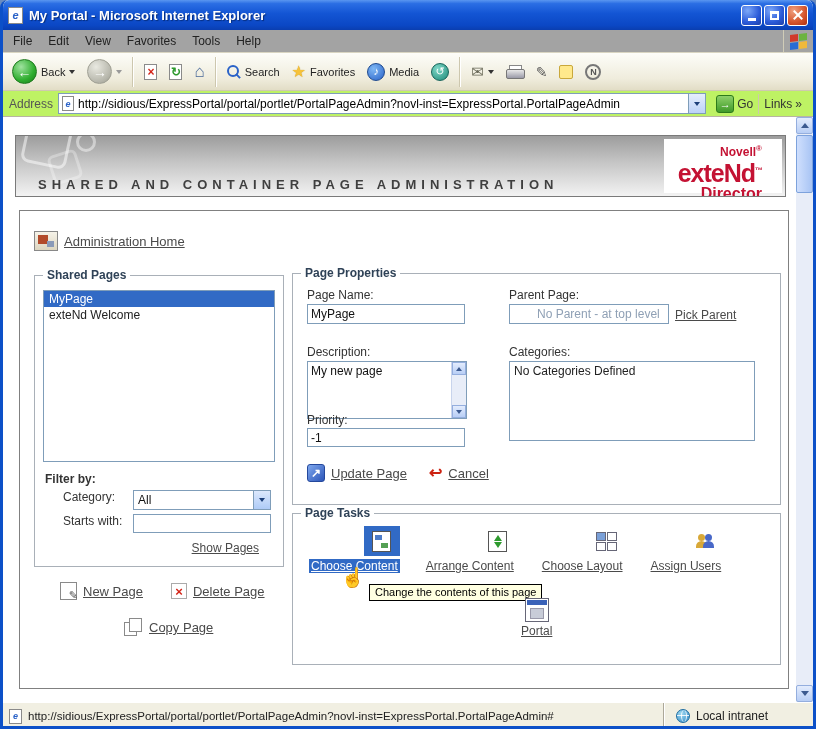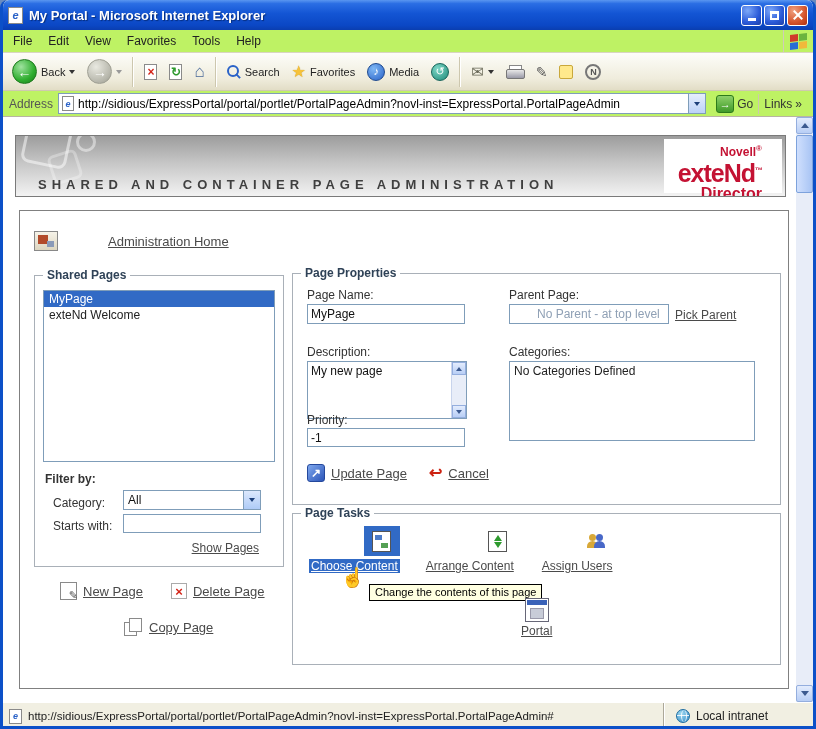--- a/index.html
+++ b/index.html
@@ -19,21 +19,21 @@
     display:flex; align-items:center; justify-content:center; }
   .btn-blue { background:radial-gradient(circle at 30% 25%,#7da8f8,#2a5ad8 60%,#1c3fa8); }
   .btn-close { background:radial-gradient(circle at 30% 25%,#f0a080,#d4542c 60%,#b03010); }
   .glyph-min { width:8px; height:3px; background:#fff; margin-top:9px; }
   .glyph-max { width:9px; height:9px; border:2px solid #fff; border-top-width:3px; }
   .glyph-x { position:relative; width:12px; height:12px; }
   .glyph-x::before,.glyph-x::after { content:""; position:absolute; left:5px; top:0; width:2px; height:12px; background:#fff; }
   .glyph-x::before { transform:rotate(45deg);} .glyph-x::after { transform:rotate(-45deg);}
 
   
-  .menubar { height:23px; background:#bef264; display:flex; align-items:center; padding-left:2px; border-bottom:1px solid #d9d5c2; }
+  .menubar { height:23px; background:#a3a3a3; display:flex; align-items:center; padding-left:2px; border-bottom:1px solid #d9d5c2; }
   .menu-item { padding:3px 8px; font-size:12px; color:#222; }
   .menubar-right { margin-left:auto; display:flex; align-items:center; padding:0 6px; height:100%; border-left:1px solid #d0ccb8; }
   .winflag { width:17px; height:15px; display:grid; grid-template-columns:8px 8px; grid-template-rows:7px 7px; gap:1px; transform:skewY(-6deg); }
   .winflag i { display:block; } .wf1{background:#d03a2b;} .wf2{background:#6cb33f;} .wf3{background:#2a6cd4;} .wf4{background:#f0b93b;}
 
   
   .toolbar { height:38px; background:linear-gradient(180deg,#fdfdf9,#efecdc 70%,#e2ddc6); display:flex; align-items:center; padding:0 4px; border-bottom:1px solid #cfc9b0; gap:2px; }
   .tsep { width:2px; height:30px; border-left:1px solid #cdc7ae; border-right:1px solid #fff; margin:0 3px; flex:none; }
   .tbtn { display:flex; align-items:center; gap:4px; padding:2px 5px; font-size:11px; color:#232323; flex:none; }
   .nav-circle { width:25px; height:25px; border-radius:50%; color:#fff; display:flex; align-items:center; justify-content:center; font-size:14px; font-weight:bold; }
@@ -91,34 +91,34 @@
   .logo-box { position:absolute; right:3px; top:3px; bottom:3px; width:118px; background:#fff; padding:3px 20px 0 0; text-align:right; color:#c41233; }
   .logo-brand { font-size:12px; font-weight:bold; line-height:13px; }
   .logo-product { font-size:25px; font-weight:bold; line-height:23px; letter-spacing:-1px; }
   .logo-sub { font-size:16px; font-weight:bold; line-height:17px; }
   .logo-box sup { font-size:8px; }
 
   
   .main-box { position:absolute; left:16px; top:93px; width:770px; height:479px; border:1px solid #808080; background:#fff; }
   .glink { color:#4a4a4a; text-decoration:underline; font-size:12px; white-space:nowrap; }
   .admin-home { position:absolute; left:14px; top:20px; display:flex; align-items:center; gap:6px; }
-  .admin-home .glink { font-size:13px;margin-left:44px; }
+  .admin-home .glink { font-size:13px; }
   .ic-admin { width:24px; height:20px; border:1px solid #888; background:linear-gradient(180deg,#f5f2e8,#ddd6c0); position:relative; }
   .ic-admin::before { content:""; position:absolute; left:3px; top:3px; width:10px; height:9px; background:#b24a2a; }
   .ic-admin::after { content:""; position:absolute; right:3px; bottom:3px; width:7px; height:6px; background:#8a9ab8; }
 
   
   .fs { position:absolute; border:1px solid #a9b0b8; background:#fff; padding:6px 8px; }
   .legend { position:absolute; top:-8px; left:8px; background:#fff; padding:0 4px; font-size:12px; font-weight:bold; color:#2f4257; white-space:nowrap; }
   .fs-shared { left:14px; top:64px; width:250px; height:292px; }
   .listbox { border:1px solid #7f9db9; height:172px; overflow:hidden; background:#fff; margin-top:8px; }
   .li { font-size:12px; padding:1px 5px; color:#222; white-space:nowrap; }
   .li.sel { background:#316ac5; color:#fff; }
   .filter-title { font-weight:bold; font-size:12px; color:#333; margin:10px 0 2px 2px; }
-  .frow { display:flex; align-items:flex-end; margin:4px 0 4px 10px; font-size:12px; color:#333; }
+  .frow { display:flex; align-items:flex-start; margin:4px 0 4px 20px; font-size:12px; color:#333; }
   .frow .flabel { width:70px; flex:none; }
   .select { width:138px; height:20px; border:1px solid #7f9db9; background:#fff; display:flex; align-items:center; position:relative; }
   .select-text { flex:1; padding-left:4px; font-size:12px; color:#111; }
   .select-btn { width:17px; height:100%; background:linear-gradient(180deg,#dce8fc,#aecbf7); border-left:1px solid #7f9db9; display:flex; align-items:center; justify-content:center; }
   .tri-dn-sm { width:0;height:0;border-left:3px solid transparent;border-right:3px solid transparent;border-top:4px solid #1c3f7a; }
   .tinput { width:138px; height:19px; border:1px solid #7f9db9; font-size:12px; padding:1px 3px; font-family:inherit; color:#111; }
   .show-pages { display:block; text-align:right; margin:8px 16px 0 0; }
 
   .actions1 { position:absolute; left:40px; top:371px; display:flex; gap:28px; align-items:center; }
   .actions2 { position:absolute; left:104px; top:407px; }
@@ -435,20 +435,31 @@
             <span class="task-label">Choose Content</span>
           </span>
           <span class="task">
             <span class="task-icon-wrap">
                 <span class="ic-arrange"></span>
               </span>
             <span class="task-label">Arrange Content</span>
           </span>
           <span class="task">
             <span class="task-icon-wrap">
+                <span class="ic-layout">
+                  <i></i>
+                  <i></i>
+                  <i></i>
+                  <i></i>
+                </span>
+              </span>
+            <span class="task-label">Choose Layout</span>
+          </span>
+          <span class="task">
+            <span class="task-icon-wrap">
                 <span class="ic-users">
                   <span class="person"></span>
                   <span class="person p2"></span>
                 </span>
               </span>
             <span class="task-label">Assign Users</span>
           </span>
         </div>
         <span class="cursor">☝</span>
         <span class="tooltip">Change the contents of this page</span>

